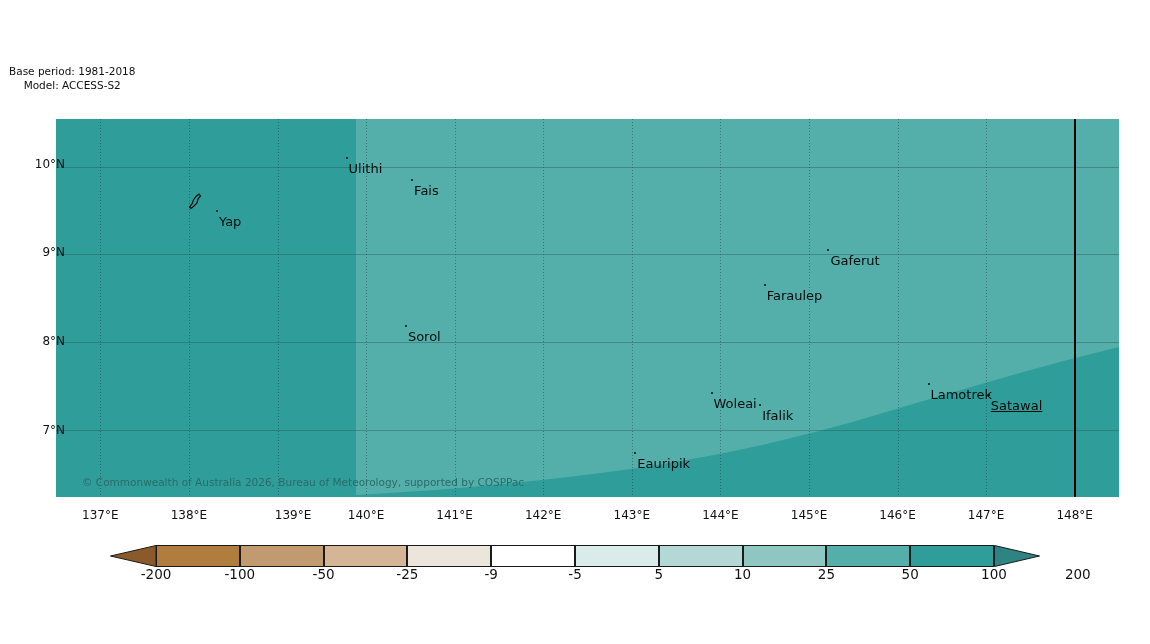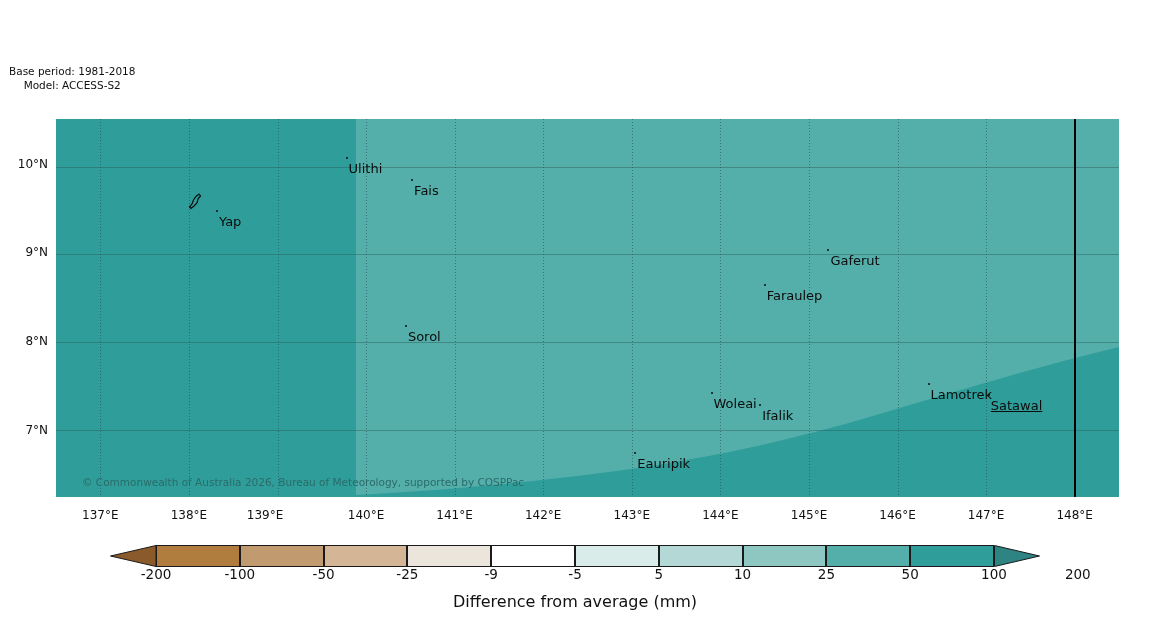--- a/index.html
+++ b/index.html
@@ -46,21 +46,21 @@
     position:absolute;left:-1px;top:-5px;width:2px;height:2px;background:#0c0c0c;border-radius:50%;
   }
   .isl .nm{margin-left:2px;}
 
   .copyright{
     position:absolute;left:26px;bottom:9px;font-size:10.5px;color:#2b6b68;white-space:nowrap;
   }
 
   
   .xtick{position:absolute;top:508px;font-size:12px;color:#111;transform:translateX(-50%);white-space:nowrap;}
-  .ytick{position:absolute;left:48px;font-size:12px;color:#111;transform:translateY(-50%);text-align:left;white-space:nowrap;}
+  .ytick{position:absolute;left:48px;font-size:12px;color:#111;transform:translateY(-50%);text-align:left;white-space:nowrap;padding-left:17px;}
   .ytick span{display:block;transform:translateX(-100%);}
 
   
   .cbar-wrap{position:absolute;left:110px;top:545px;width:930px;height:22px;}
   .cbar-seg{position:absolute;top:0;height:22px;border:1px solid #1a1a1a;box-sizing:border-box;}
   .cbar-arrow{position:absolute;top:0;width:46px;height:22px;}
   .cbtick{position:absolute;top:566px;font-size:13.5px;color:#111;transform:translateX(-50%);white-space:nowrap;}
   .cblabel{position:absolute;left:0;top:592px;width:1150px;text-align:center;font-size:16px;color:#111;}
 </style>
 </head>
@@ -116,21 +116,21 @@
           <path d="M11,2 L12.5,4 L10,7 L9,11 L6,14 L3,16.5 L1.5,15 L4,12 L5.5,8 L8,4.5 Z" fill="none" stroke="#0c0c0c" stroke-width="1.2"></path>
         </svg>
       </div>
 
     <div class="copyright">© Commonwealth of Australia 2026, Bureau of Meteorology, supported by COSPPac</div>
   </div>
 
   <div id="xticks">
       <div class="xtick" style="left: 100.3px;">137°E</div>
       <div class="xtick" style="left: 188.9px;">138°E</div>
-      <div class="xtick" style="left: 265px;">139°E</div>
+      <div class="xtick" style="left: 293px;">139°E</div>
       <div class="xtick" style="left: 366px;">140°E</div>
       <div class="xtick" style="left: 454.6px;">141°E</div>
       <div class="xtick" style="left: 543.2px;">142°E</div>
       <div class="xtick" style="left: 631.8px;">143°E</div>
       <div class="xtick" style="left: 720.4px;">144°E</div>
       <div class="xtick" style="left: 809px;">145°E</div>
       <div class="xtick" style="left: 897.5px;">146°E</div>
       <div class="xtick" style="left: 986.1px;">147°E</div>
       <div class="xtick" style="left: 1074.7px;">148°E</div>
     </div>
@@ -174,15 +174,14 @@
       <div class="cbtick" style="left: 407.4px;">-25</div>
       <div class="cbtick" style="left: 491.2px;">-9</div>
       <div class="cbtick" style="left: 575px;">-5</div>
       <div class="cbtick" style="left: 658.8px;">5</div>
       <div class="cbtick" style="left: 742.6px;">10</div>
       <div class="cbtick" style="left: 826.4px;">25</div>
       <div class="cbtick" style="left: 910.2px;">50</div>
       <div class="cbtick" style="left: 994px;">100</div>
       <div class="cbtick" style="left: 1077.8px;">200</div>
     </div>
-  <div class="cblabel">Difference from average (mm)</div>
 
 </div>
 
 </body></html>

